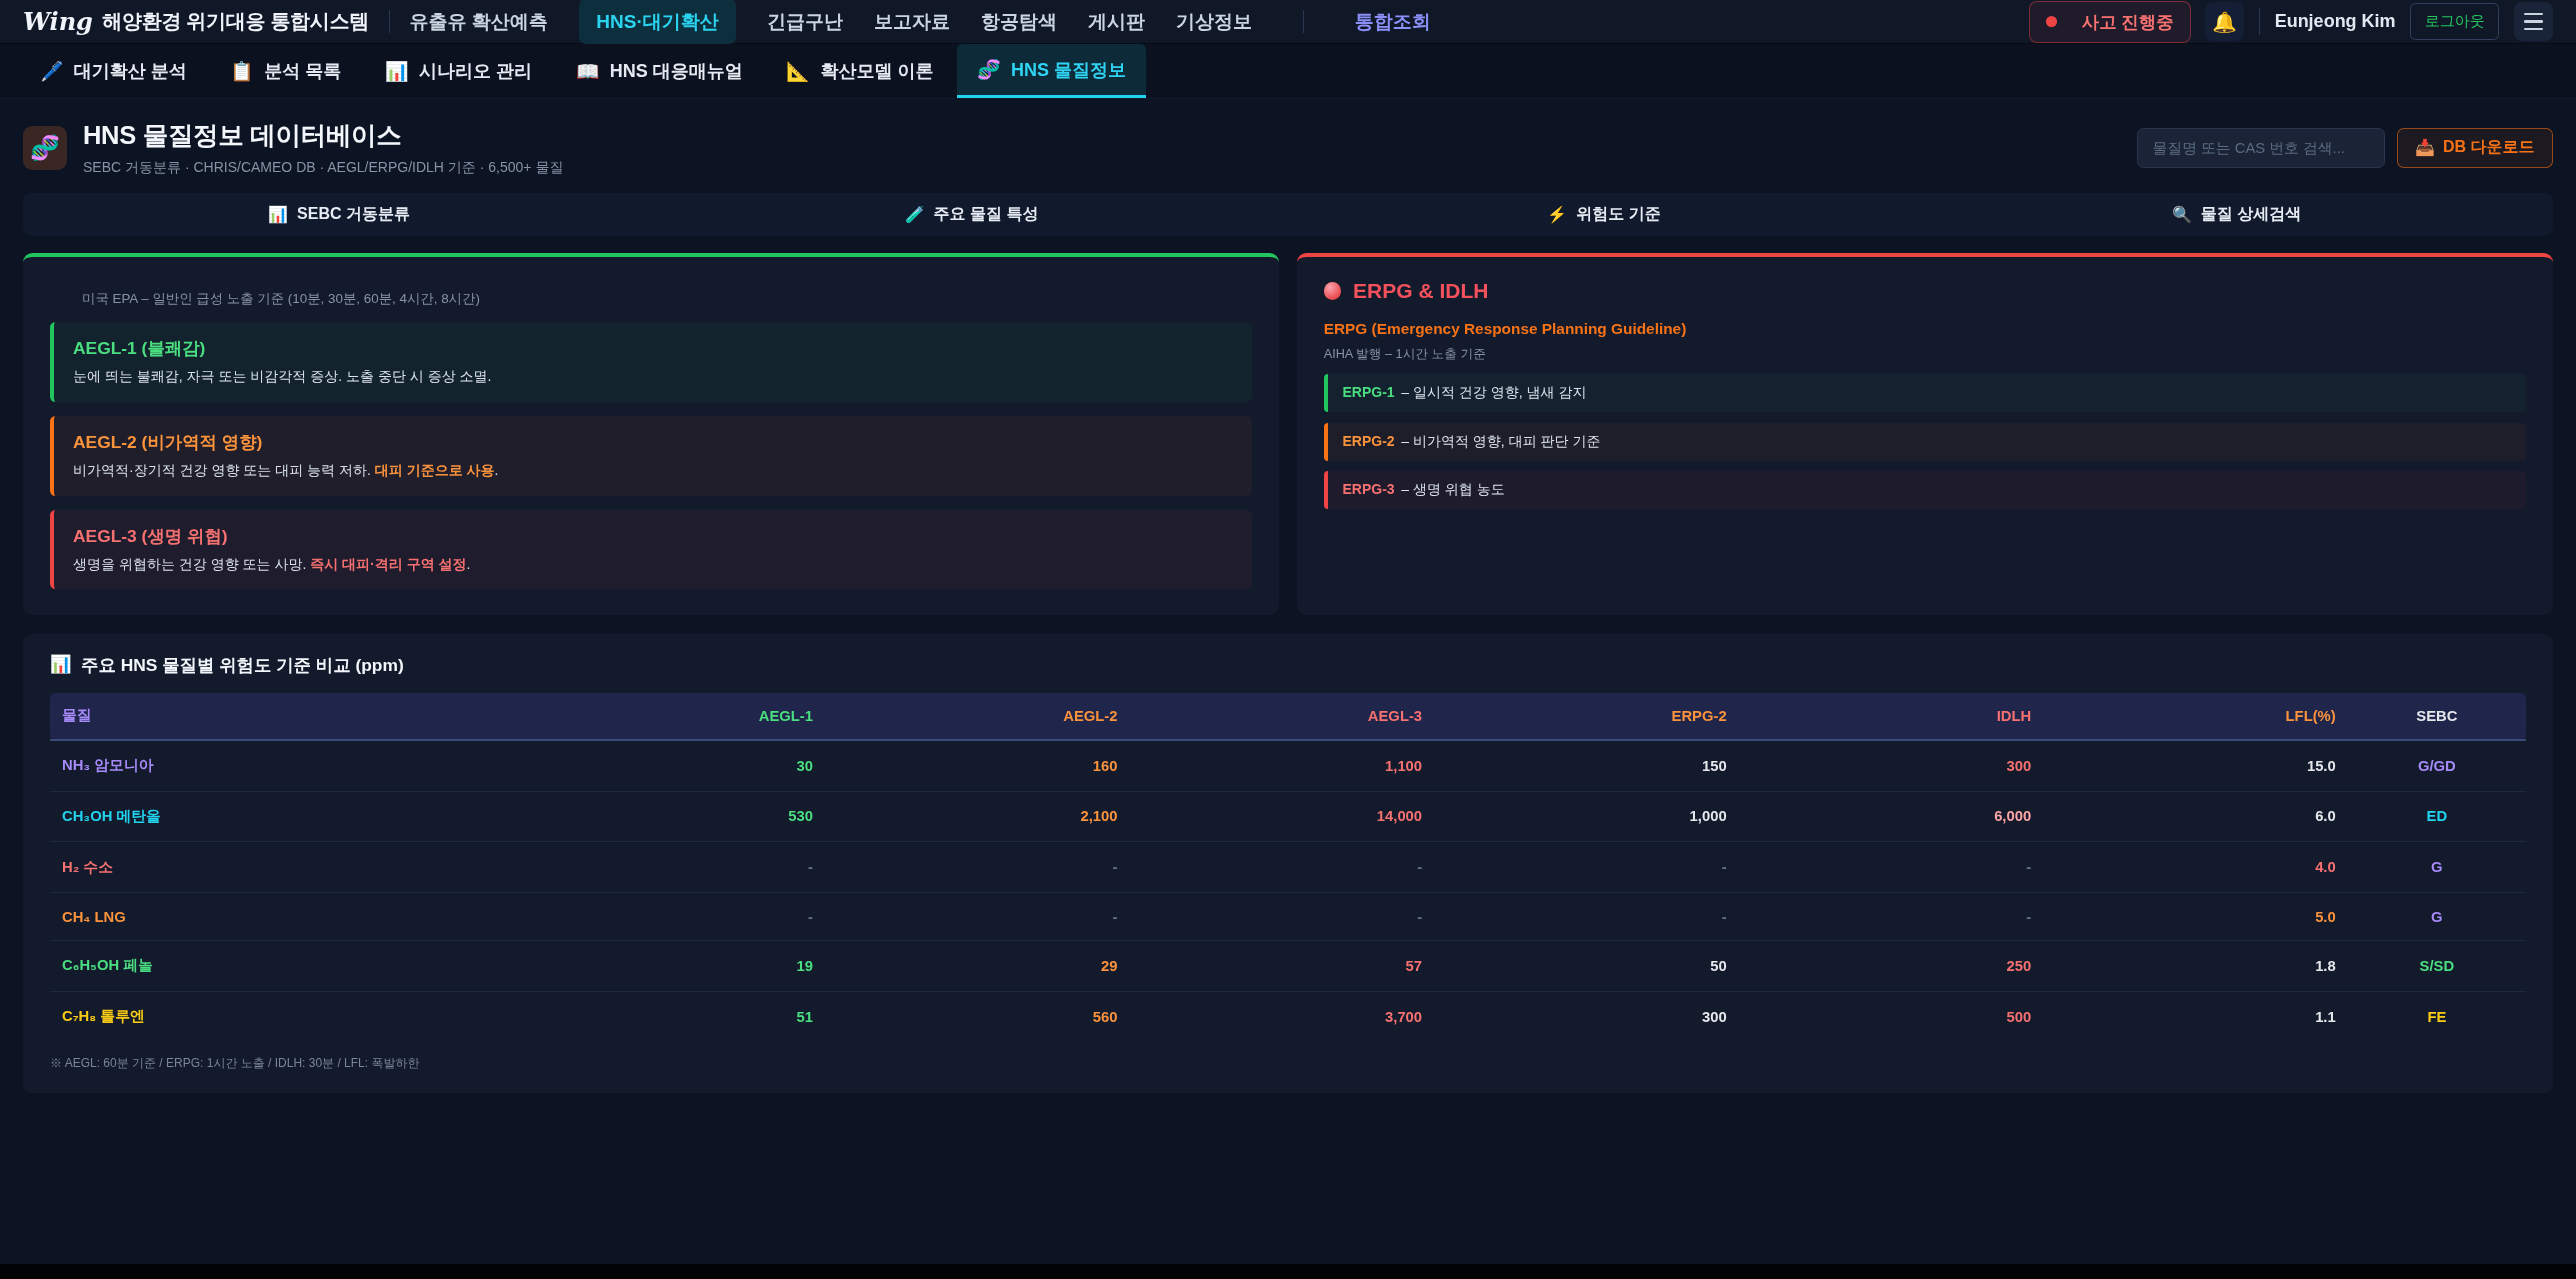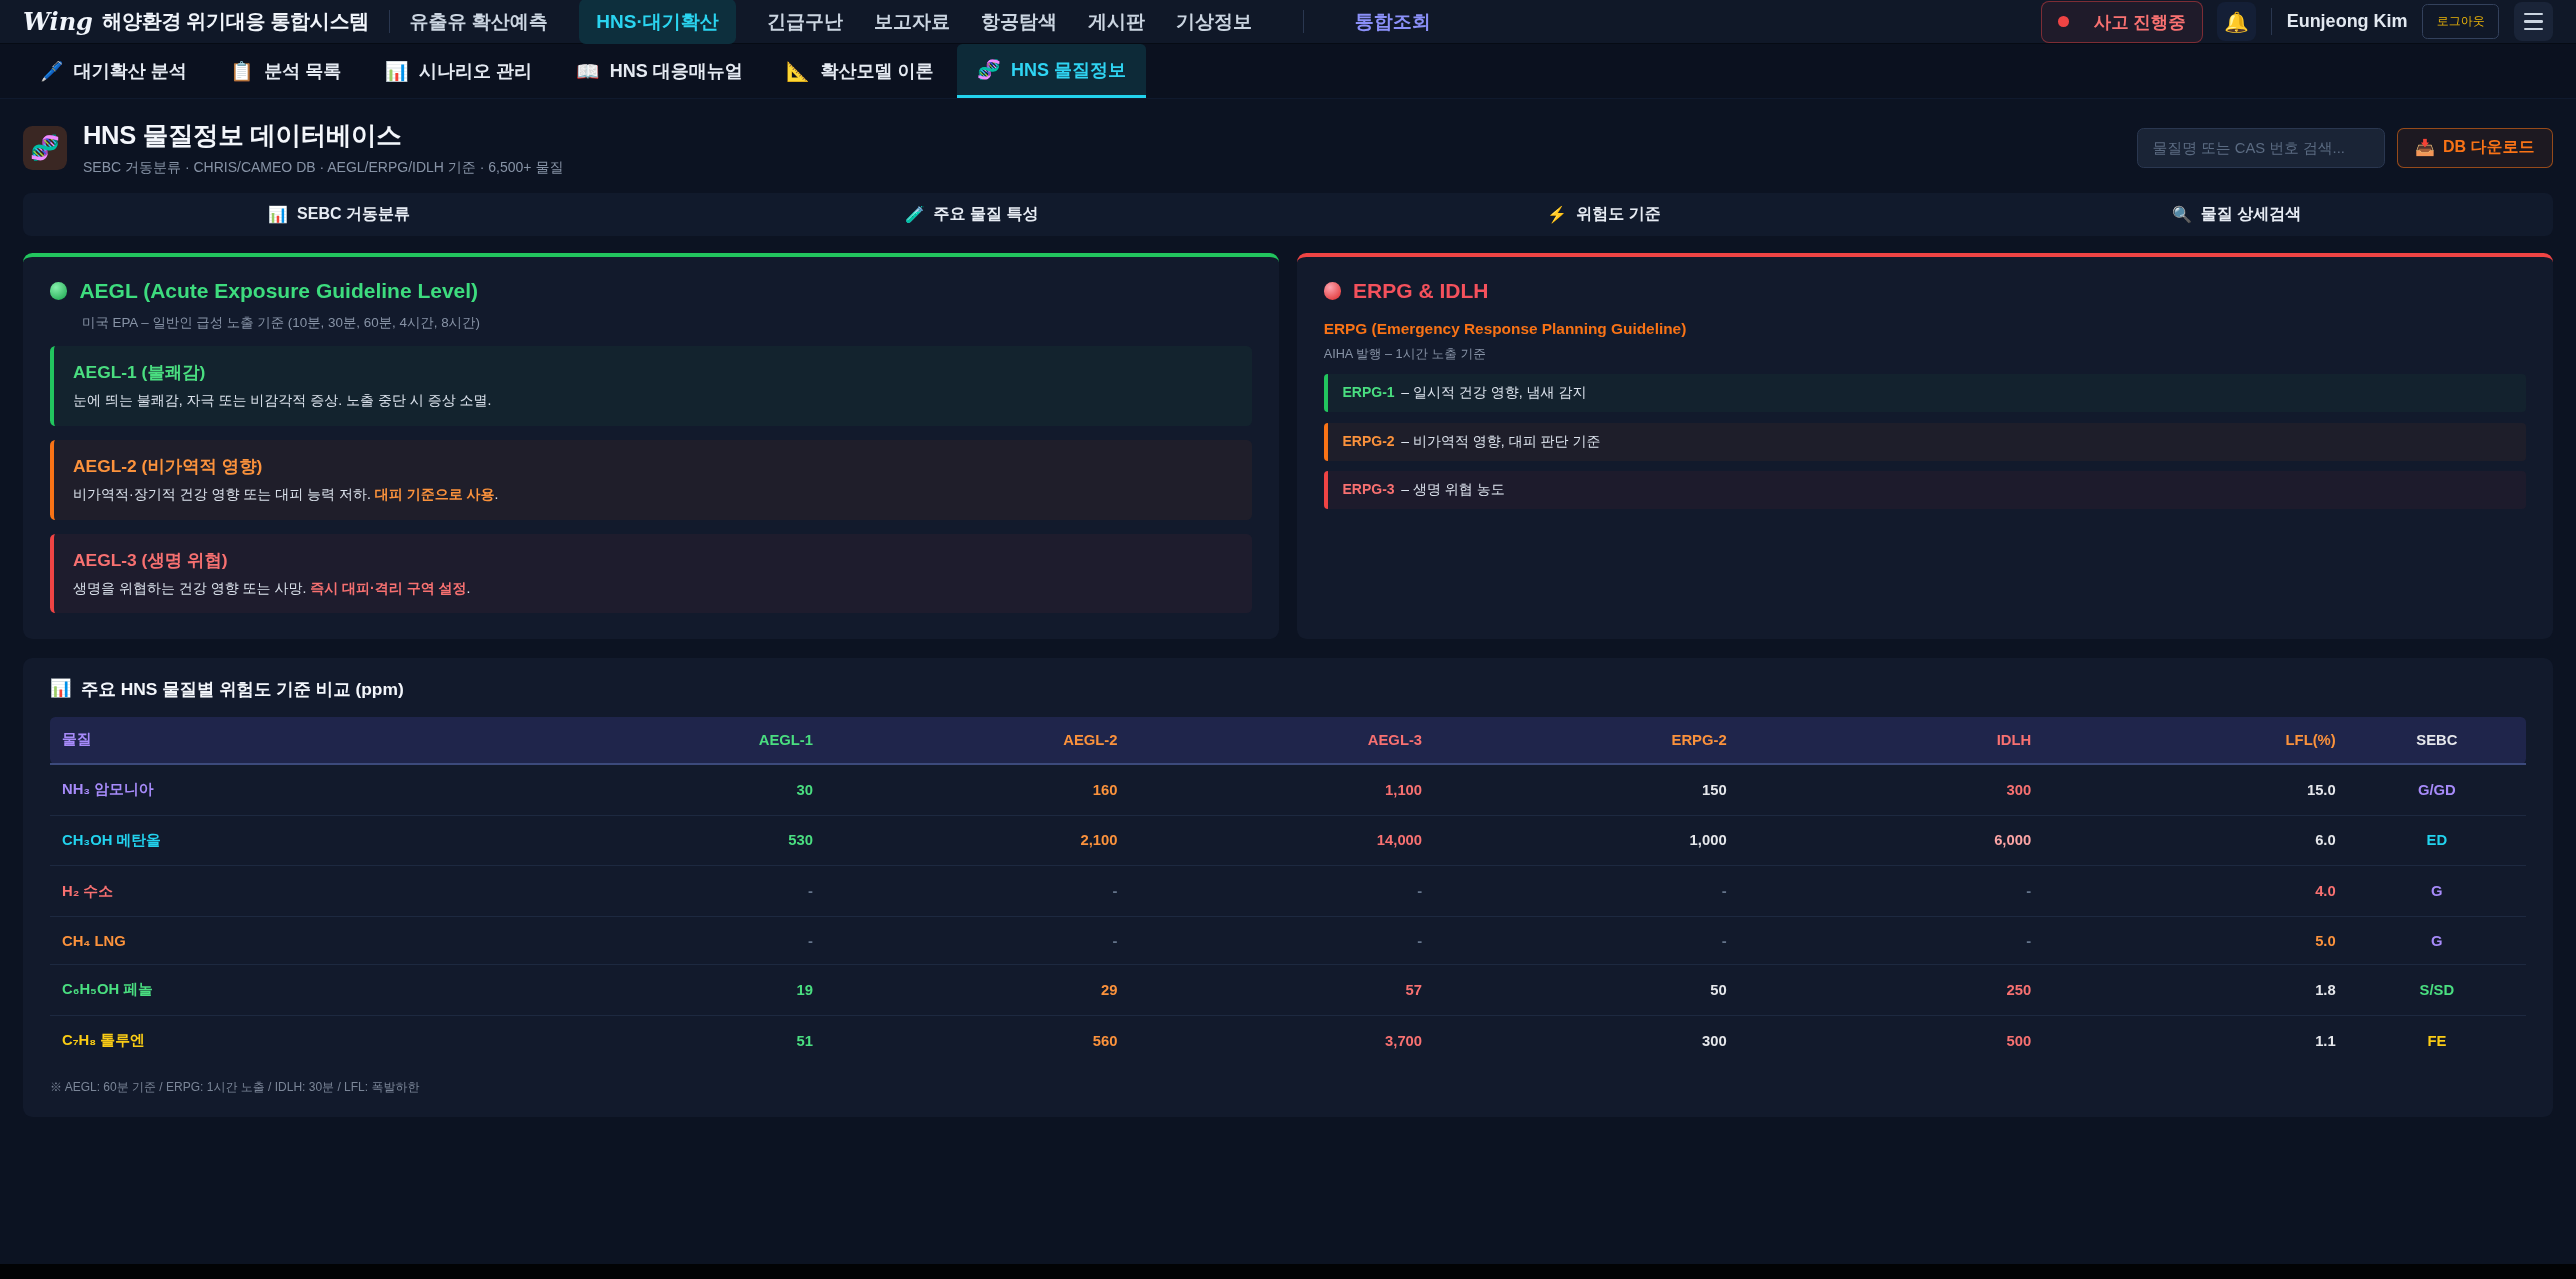--- a/index.html
+++ b/index.html
@@ -14,21 +14,21 @@
   .nav-items { display:flex; align-items:center; gap:31px; }
   .nav-item { font-size:19px; font-weight:700; color:#cbd5e1; cursor:pointer; white-space:nowrap; }
   .nav-item.active { color:#2ad4f0; background:#0d2f3d; padding:9.4px 17.4px; border-radius:6.7px; }
   .nav-item.accent { color:#8b90f8; }
   .topnav-right { margin-left:auto; display:flex; align-items:center; gap:14.8px; }
   .incident-badge { display:flex; align-items:center; gap:25px; color:#f87171; font-size:17.4px; font-weight:700; border:1.3px solid rgba(239,68,68,.45); background:rgba(239,68,68,.07); padding:8px 16px; border-radius:8px; }
   .incident-dot { width:10.7px; height:10.7px; border-radius:50%; background:#ef4444; }
   .bell-box { width:39px; height:39px; border-radius:8px; background:#141f36; display:flex; align-items:center; justify-content:center; font-size:20px; }
   .user-div { width:0.7px; height:27px; background:#2a3750; }
   .user-name { font-size:18px; font-weight:600; color:#e2e8f0; }
-  .logout-btn { font-size:12px; color:#eab308; border:0.7px solid #33415c; border-radius:5.4px; padding:8px 13.4px; background:transparent; cursor:pointer; font-family:inherit; }
+  .logout-btn { font-size:15px; color:#22c55e; border:0.7px solid #33415c; border-radius:5.4px; padding:8px 13.4px; background:transparent; cursor:pointer; font-family:inherit; }
   .burger-box { width:39px; height:39px; border-radius:8px; background:#1a2438; display:flex; flex-direction:column; align-items:center; justify-content:center; gap:4.7px; cursor:pointer; }
   .burger-box i { display:block; width:19px; height:2.7px; border-radius:1.3px; background:#cbd5e1; }
 
   
   .subnav { height:55px; background:#0b111f; border-bottom:0.7px solid #101a2e; display:flex; align-items:stretch; padding:0 20px; gap:4px; }
   .subtab { display:flex; align-items:center; gap:10px; padding:0 20px; font-size:18px; font-weight:700; color:#e5eaf2; cursor:pointer; white-space:nowrap; }
   .subtab .ic { font-size:19px; }
   .subtab.active { background:#0d2a38; color:#2fd4f2; border-bottom:3.4px solid #22d3ee; border-radius:5.4px 5.4px 0 0; }
 
   
@@ -203,24 +203,20 @@
       <span>위험도 기준</span>
     </div>
     <div class="tabstrip-item">
       <span class="ic">🔍</span>
       <span>물질 상세검색</span>
     </div>
   </div>
 
 <div class="panels">
   <div class="panel green-top">
-    <div class="panel-title green">
-      <span class="dot green"></span>
-      <span>AEGL (Acute Exposure Guideline Level)</span>
-    </div>
     <div class="panel-sub">미국 EPA – 일반인 급성 노출 기준 (10분, 30분, 60분, 4시간, 8시간)</div>
 
     <div class="aegl-item g">
       <div class="aegl-name">AEGL-1 (불쾌감)</div>
       <div class="aegl-desc"><span>눈에 띄는 불쾌감, 자극 또는 비감각적 증상. 노출 중단 시 증상 소멸.</span></div>
     </div>
     <div class="aegl-item o">
       <div class="aegl-name">AEGL-2 (비가역적 영향)</div>
       <div class="aegl-desc"><span>비가역적·장기적 건강 영향 또는 대피 능력 저하. </span><span class="b">대피 기준으로 사용</span><span>.</span></div>
     </div>

